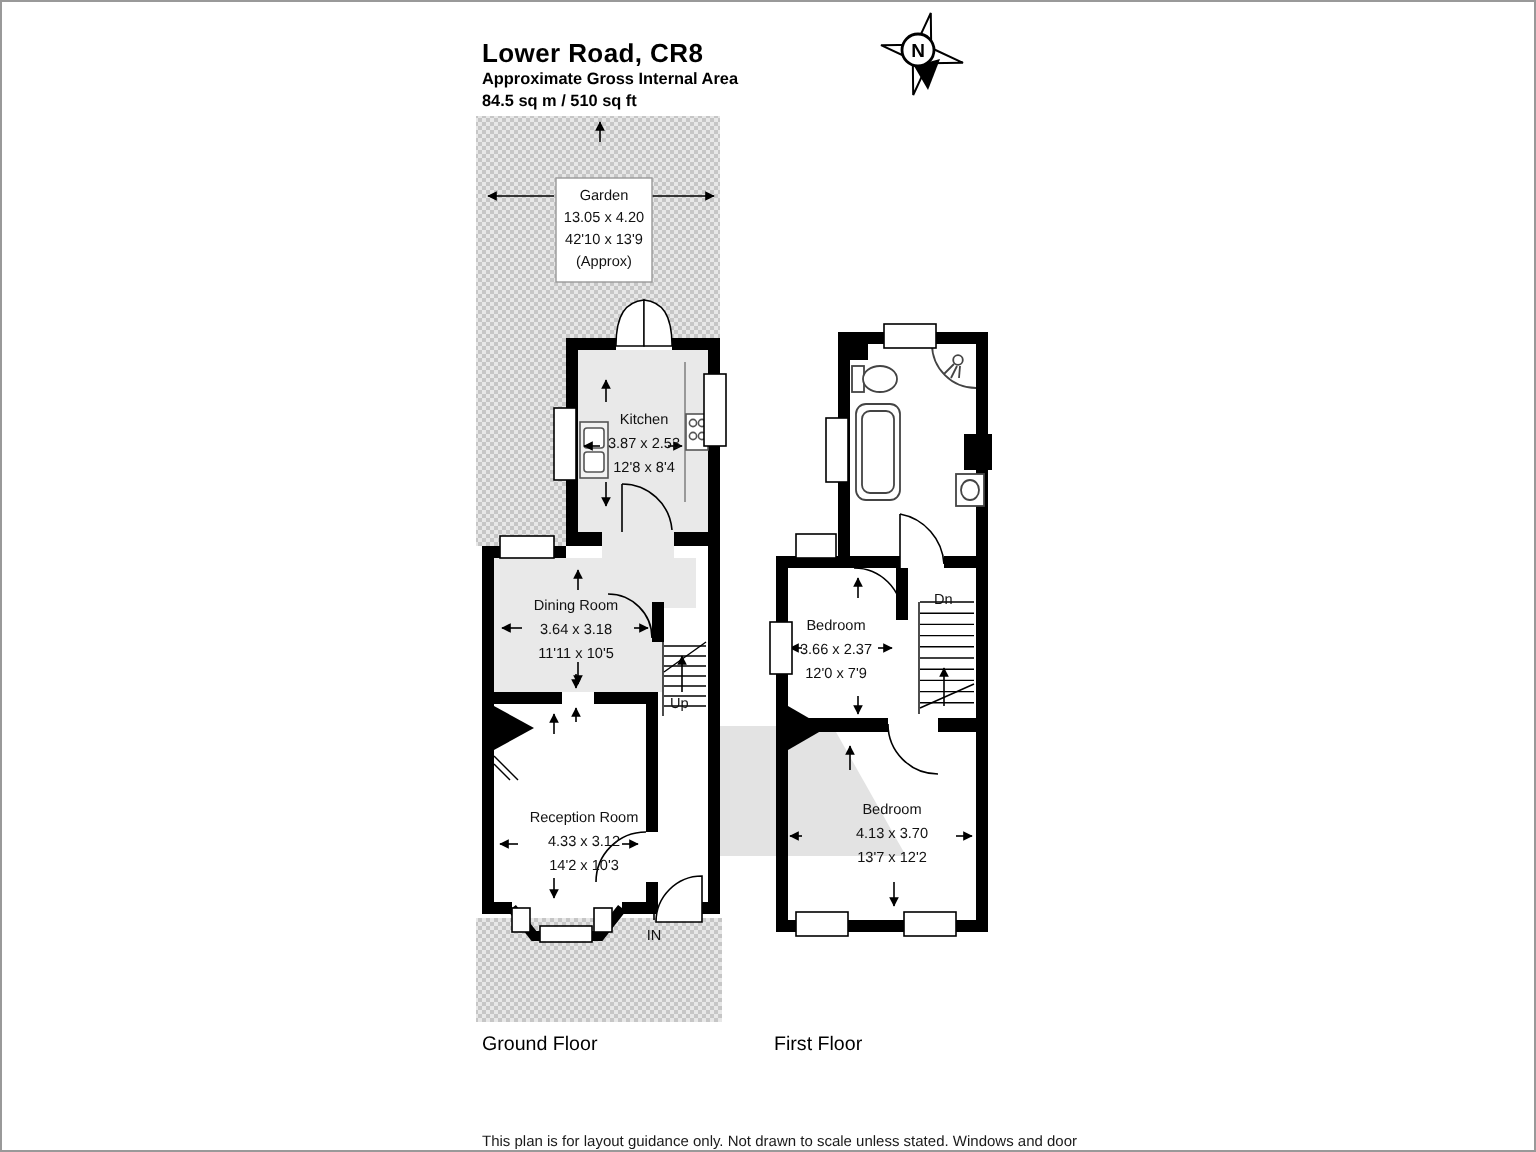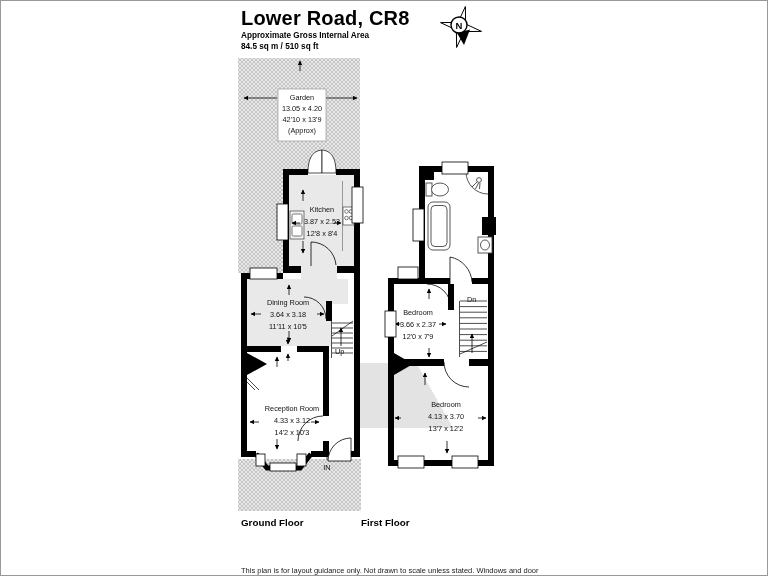--- a/index.html
+++ b/index.html
@@ -1,22 +1,22 @@
 <!DOCTYPE html>
 <html><head>
 <meta charset="utf-8">
 <style>
   html,body{margin:0;padding:0;background:#fff;}
   .canvas{position:relative;width:768px;height:576px;background:#fff;
           font-family:"Liberation Sans",sans-serif;border:1px solid #999;box-sizing:border-box;overflow:hidden;}
   .hdr{position:absolute;left:240px;top:6px;}
-  .hdr .title{font-size:20px;font-weight:bold;color:#000;letter-spacing:.2px;}
+  .hdr .title{font-size:13px;font-weight:bold;color:#000;letter-spacing:.2px;margin-top:12px;}
   .hdr .sub{font-size:8.2px;font-weight:bold;color:#000;margin-top:1px;line-height:10.5px;}
-  .floor-label{position:absolute;top:516px;font-size:9.8px;font-weight:bold;color:#000;}
-  #gf-label{left:240px;} #ff-label{left:360px;}
+  .floor-label{position:absolute;top:516px;font-size:9.8px;font-weight:normal;color:#000;}
+  #gf-label{left:240px;} #ff-label{left:386px;}
   .disclaimer{position:absolute;left:240px;top:565px;width:300px;font-size:7.5px;line-height:9.6px;color:#1a1a1a;}
   svg text{font-family:"Liberation Sans",sans-serif;}
   .rlab{font-size:7.3px;fill:#111;}
   .slab{font-size:7.3px;fill:#111;}
 </style>
 </head>
 <body>
 
 <div class="canvas">
 

